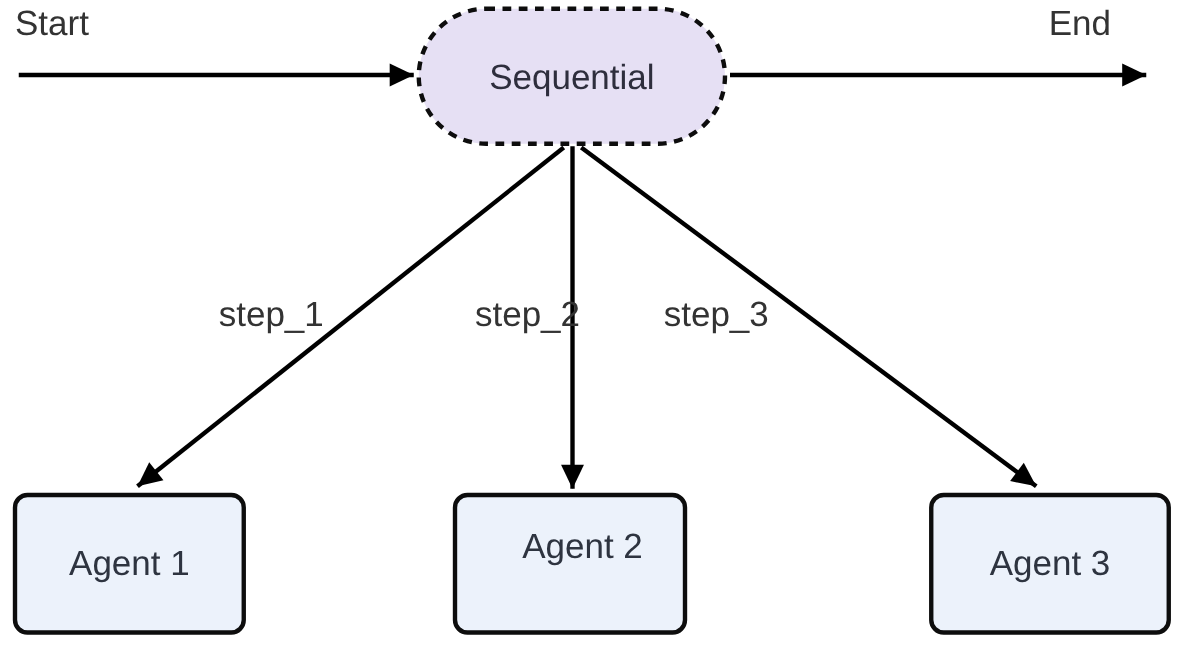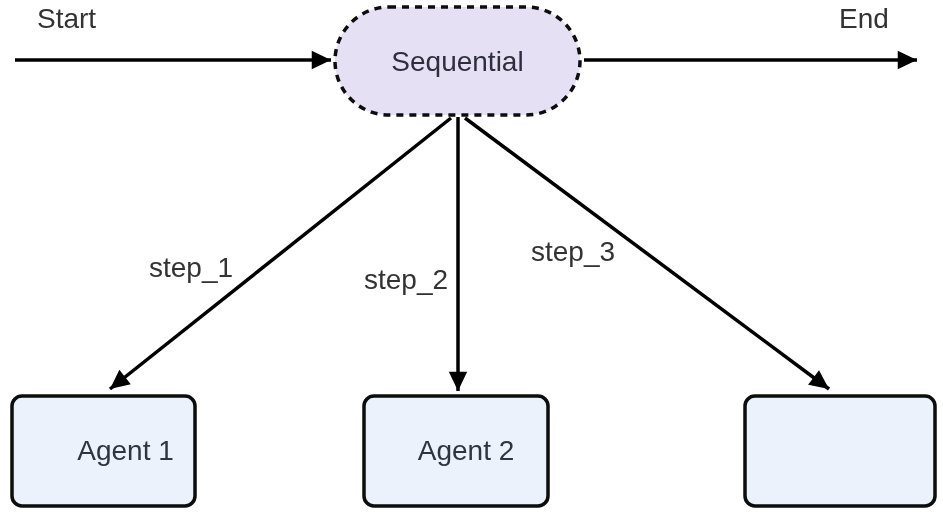--- a/index.html
+++ b/index.html
@@ -12,41 +12,41 @@
     font-family: "Liberation Sans", "DejaVu Sans", sans-serif;
     color: #333333;
     overflow: hidden;
   }
   .edges-layer { position: absolute; left: 0; top: 0; }
   .edge { fill: none; stroke-width: 3.5; }
   .node-shape { stroke-width: 3.5; }
   .controller-shape { stroke-dasharray: 7 6; }
   .txt { position: absolute; white-space: nowrap; }
   .endpoint-label { font-size: 28px; line-height: 30px; color: #333333; }
-  .start-label { left: 37px; top: 4px; }
+  .start-label { left: 12px; top: 4px; }
   .end-label { left: 829px; top: 4px; margin-left: 10px; }
   .controller-label {
     position: absolute; left: 333px; top: 5px; width: 249px; height: 112px;
     display: flex; flex-direction: column; align-items: center; justify-content: center;
     font-size: 28px; line-height: 37px; color: #2e2e3d; text-align: center;
   }
   .edge-label {
     position: absolute; transform: translate(-50%, -50%);
     font-size: 28px; color: #333333;
   }
-  .edge-label-1 { left: 191px; top: 252px; margin-top: 16px; }
-  .edge-label-2 { left: 406px; top: 252px; margin-top: 28px; }
+  .edge-label-1 { left: 217px; top: 252px; }
+  .edge-label-2 { left: 422px; top: 252px; }
   .edge-label-3 { left: 562px; top: 252px; margin-left: 11px; }
   .agent-label {
     position: absolute; height: 114px;
     display: flex; align-items: center; justify-content: center;
     font-size: 28px; color: #2e3440;
   }
-  .agent-label-1 { left: 10px; top: 394px; width: 187px; padding-left: 22px; }
-  .agent-label-2 { left: 362px; top: 394px; width: 208px; }
+  .agent-label-1 { left: 10px; top: 394px; width: 187px; }
+  .agent-label-2 { left: 362px; top: 380px; width: 208px; }
   .agent-label-3 { left: 743px; top: 394px; width: 194px; }
 </style>
 </head>
 <body>
 
 <div class="canvas">
 
   <svg class="edges-layer" width="943" height="520" viewBox="0 0 943 520">
     <defs>
       <marker id="arrow" viewBox="0 0 12 12" refX="11" refY="6" markerWidth="26" markerHeight="22" markerUnits="userSpaceOnUse" orient="auto-start-reverse">
@@ -72,14 +72,15 @@
   <div class="controller-label">
     <span>Sequential</span>
   </div>
 
   <div class="edge-label edge-label-1">step_1</div>
   <div class="edge-label edge-label-2">step_2</div>
   <div class="edge-label edge-label-3">step_3</div>
 
   <div class="agent-label agent-label-1">Agent 1</div>
   <div class="agent-label agent-label-2">Agent 2</div>
+  <div class="agent-label agent-label-3">Agent 3</div>
 
 </div>
 
 </body></html>

